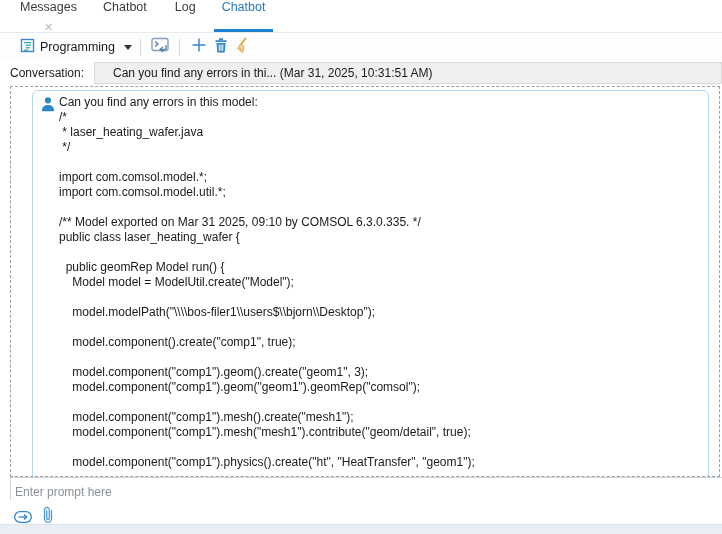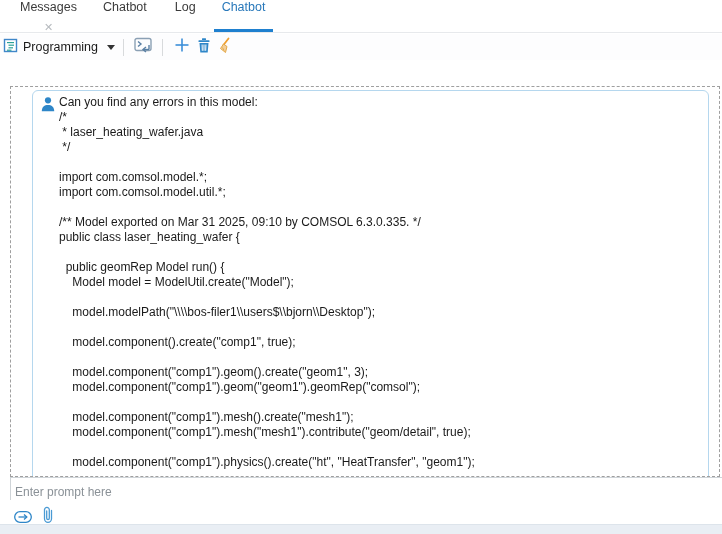--- a/index.html
+++ b/index.html
@@ -17,21 +17,21 @@
   .tab-progress, .tab-log { padding:0 14px; }
   .tab-chatbot { padding:0 12px; color:#2878ba;gap:31px; }
   .tab-chatbot::after { content:""; position:absolute; left:4px; right:4px;
     bottom:0; height:3px; background:#1f80cf; }
   .tab-close { font-size:11px; line-height:1; color:#b6babe; }
   .tab-chatbot .tab-close { color:#4a9ad4; }
 
   
   .toolbar { position:absolute; top:34px; left:0; right:0; height:26px;
     display:flex; align-items:center; background:#fdfdfe; }
-  .tb-mode { display:flex; align-items:center; gap:5px; margin-left:3px; }
+  .tb-mode { display:flex; align-items:center; gap:5px; margin-left:20px; }
   .tb-label { font-size:12.5px; color:#1a1a1a; }
   .caret-down { width:0; height:0; border-left:4px solid transparent;
     border-right:4px solid transparent; border-top:5px solid #333;
     margin-left:4px; }
   .tb-sep { width:1px; height:17px; background:#d8dadc; margin:0 8px; }
   .tb-btn { display:flex; align-items:center; justify-content:center;
     width:22px; height:22px; }
 
   
   .convrow { position:absolute; top:60px; left:0; right:0; height:26px;
@@ -141,20 +141,26 @@
       <span>
         <svg width="17" height="17" viewBox="0 0 17 17">
           <line x1="10.5" y1="1.5" x2="5.5" y2="8" stroke="#ef9f2f" stroke-width="1.8" stroke-linecap="round"></line>
           <path d="M5.5 7 L9 9.5 L7.5 15.5 L2.5 11.5 Z" fill="#f3cf9a" stroke="#e0a23c" stroke-width="0.9"></path>
           <line x1="4.5" y1="10.5" x2="6" y2="13.5" stroke="#e0a23c" stroke-width="0.8"></line>
         </svg>
       </span>
     </div>
   </div>
 
+  <div class="convrow">
+    <span class="conv-label">Conversation:</span>
+    <div class="conv-select">
+      <span>Can you find any errors in thi... (Mar 31, 2025, 10:31:51 AM)</span>
+    </div>
+  </div>
 
   <div class="chatpanel">
     <div class="bubble">
       <span class="avatar">
         <svg width="16" height="16" viewBox="0 0 16 16">
           <circle cx="8" cy="4.3" r="3.1" fill="#2e86c8"></circle>
           <path d="M1.8 15.2 c0-4.2 2.7-6.1 6.2-6.1 s6.2 1.9 6.2 6.1 z" fill="#2e86c8"></path>
         </svg>
       </span>
       <div class="msg-lines">

